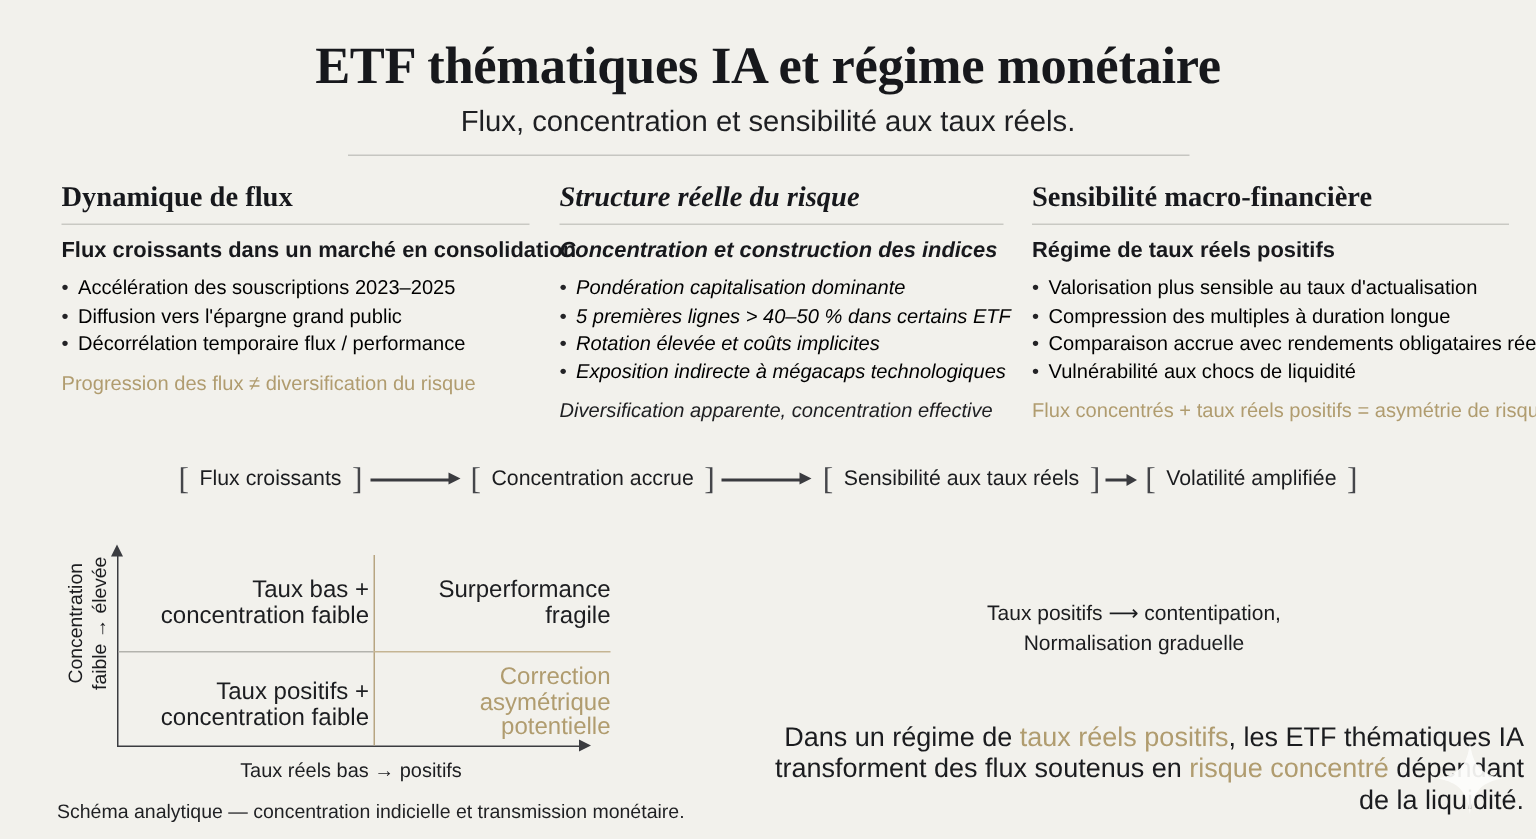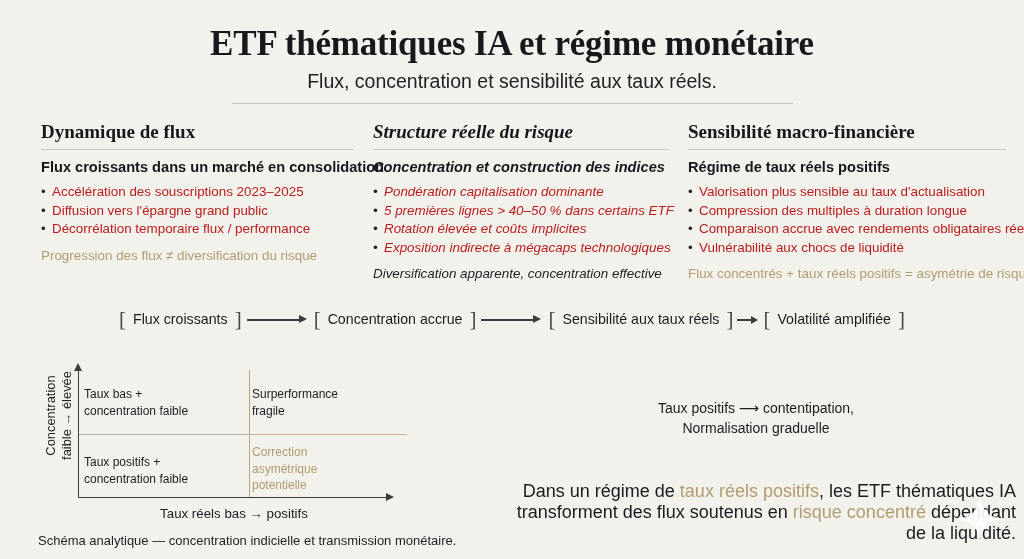--- a/index.html
+++ b/index.html
@@ -85,21 +85,21 @@
     white-space: nowrap;
   }
   .bullets {
     margin: 7px 0 0 0;
     padding: 0;
     list-style: none;
   }
   .bullets li {
     font-size: 13.4px;
     line-height: 18.5px;
-    color: #b91c1c;
+    color: #000000;
     white-space: nowrap;
     padding-left: 11px;
     position: relative;
   }
   .bullets li::before {
     content: "\2022";
     position: absolute;
     left: 0;
     top: 0;
     color: #232326;
@@ -243,22 +243,22 @@
   .m-hdiv-right {
     position: absolute;
     left: 213px;
     top: 68px;
     width: 158px;
     height: 1px;
     background: #c5b593;
   }
   .m-cell {
     position: absolute;
-    text-align: left;
-    font-size: 12px;
+    text-align: right;
+    font-size: 16px;
     line-height: 16.5px;
     color: #1c1d20;
     white-space: nowrap;
   }
   .m-tl { left: 48px;  top: 20px;  width: 162px; }
   .m-tr { left: 216px; top: 20px;  width: 155px; }
   .m-bl { left: 48px;  top: 88px;  width: 162px; }
   .m-br { left: 216px; top: 78px;  width: 155px; color: #b09c6f; }
   .m-ylabel {
     position: absolute;

